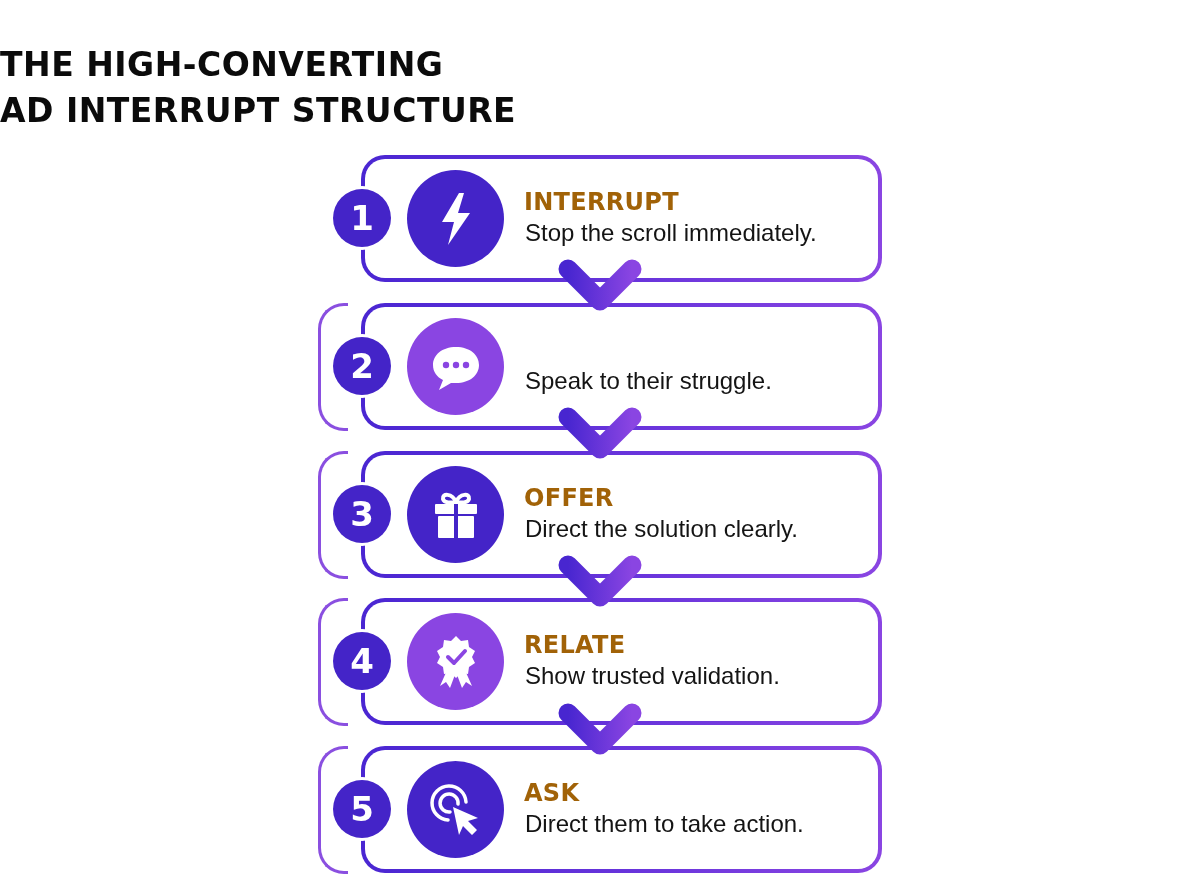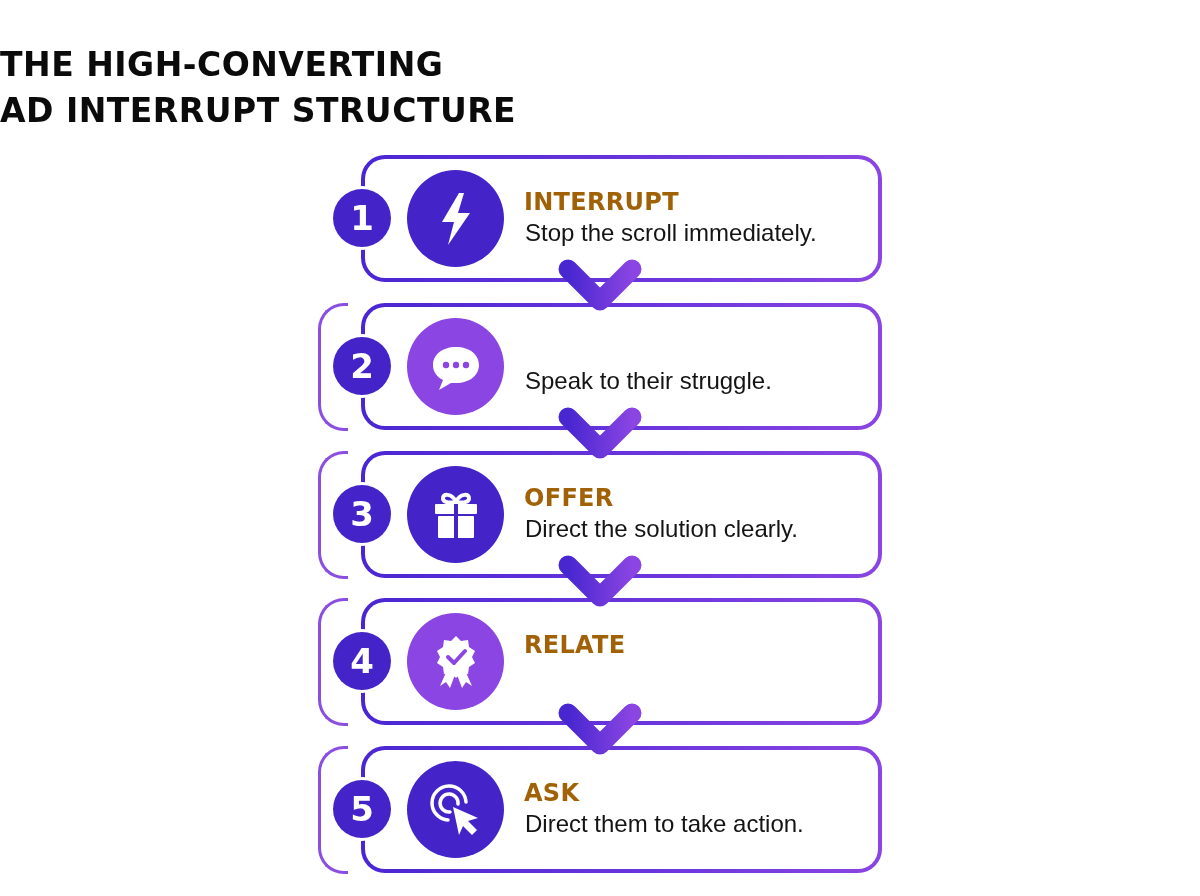--- a/index.html
+++ b/index.html
@@ -133,20 +133,21 @@
   <div class="badge">4</div>
   <div class="icon-circle" style="background:#8a45e2;">
     <svg viewBox="0 0 60 60">
       <path d="M22 36 L14 54 L20 50 L24 56 L30 40 Z" fill="#ffffff"></path>
       <path d="M38 36 L46 54 L40 50 L36 56 L30 40 Z" fill="#ffffff"></path>
       <path d="M30 4 L35 9 L42 8 L43 15 L49 19 L46 25 L49 31 L43 35 L42 42 L35 41 L30 46 L25 41 L18 42 L17 35 L11 31 L14 25 L11 19 L17 15 L18 8 L25 9 Z" fill="#ffffff"></path>
       <path d="M22 25 L28 31 L39 19" fill="none" stroke="#8a45e2" stroke-width="4" stroke-linecap="round" stroke-linejoin="round"></path>
     </svg>
   </div>
   <div class="heading">RELATE</div>
+  <div class="sub">Show trusted validation.</div>
 </div>
 
 <div class="step" style="top:746px;">
   <div class="bracket"></div>
   <div class="box-grad">
       <div class="box-inner"></div>
     </div>
   <div class="badge">5</div>
   <div class="icon-circle" style="background:#4424c8;">
     <svg viewBox="0 0 60 60">

